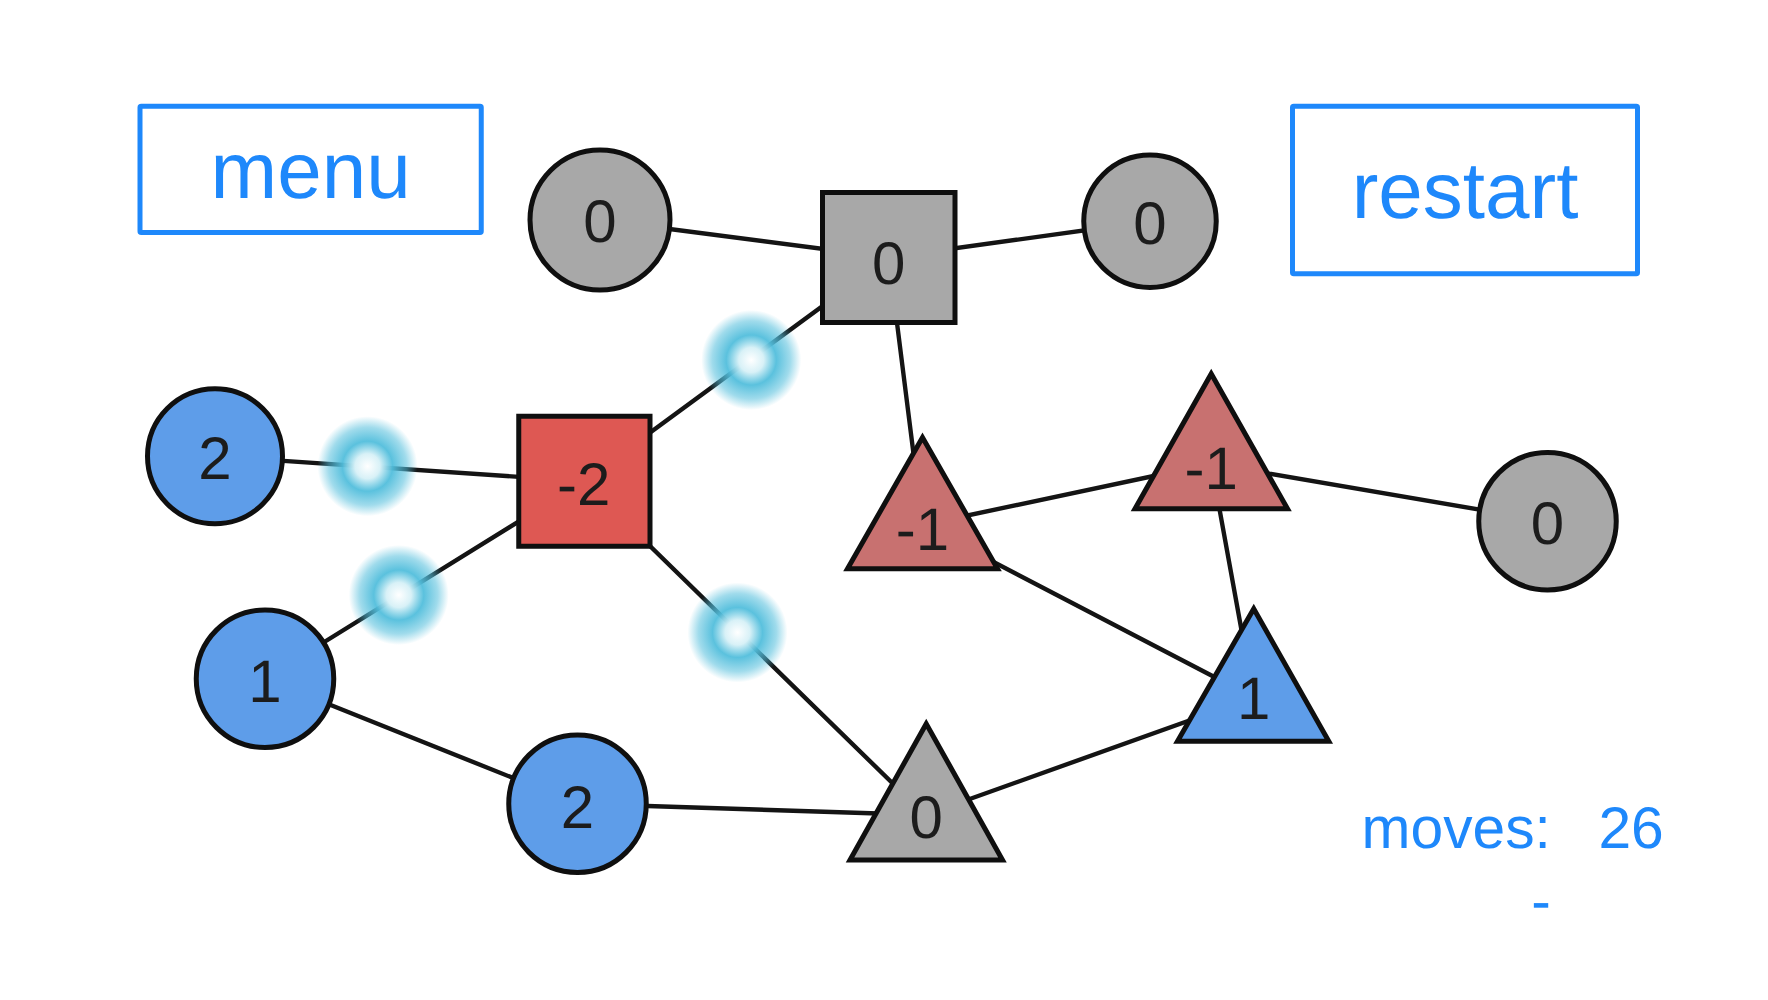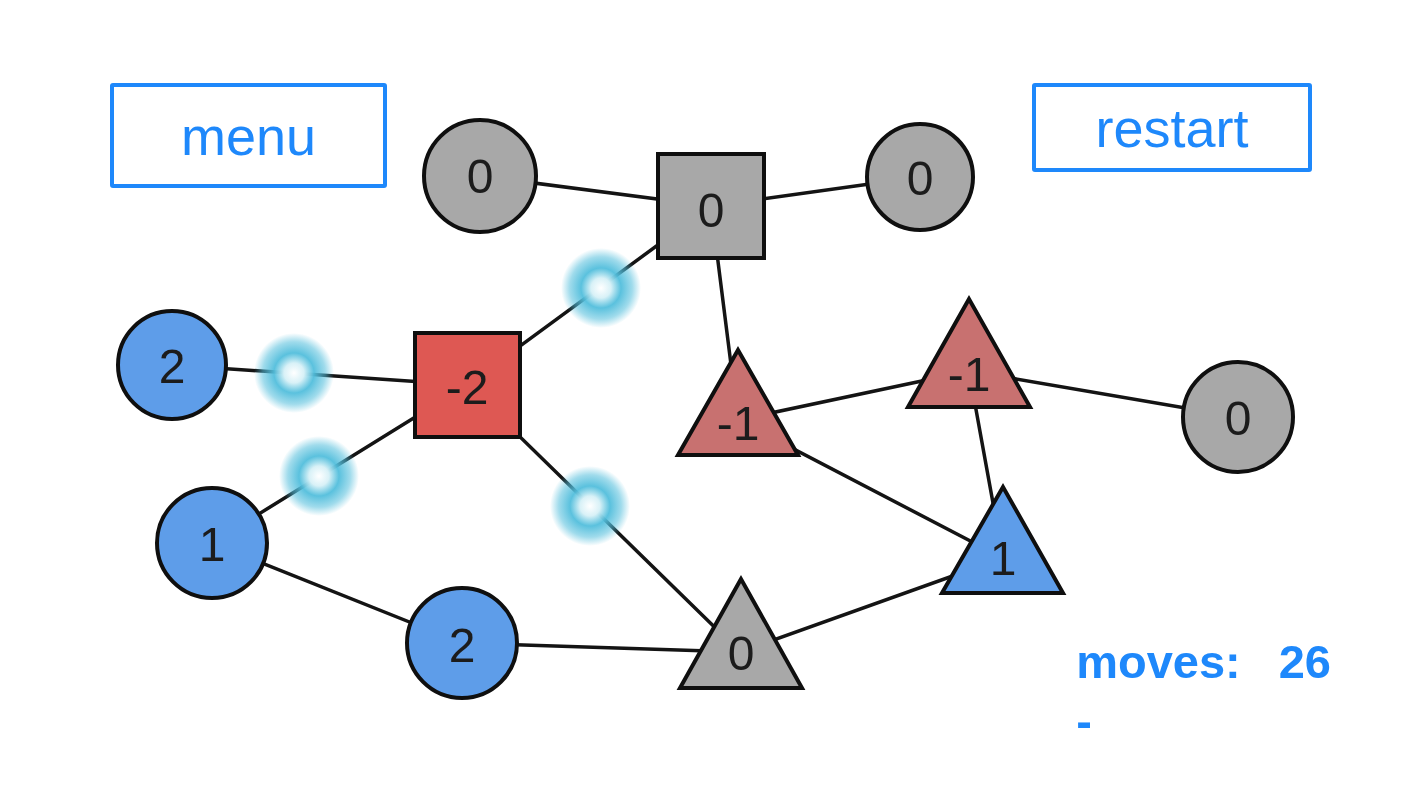--- a/index.html
+++ b/index.html
@@ -46,45 +46,45 @@
   
   .game-btn {
     position: absolute;
     box-sizing: border-box;
     border: 4px solid #1e88fb;
     border-radius: 3px;
     color: #1e88fb;
     display: flex;
     align-items: center;
     justify-content: center;
-    font-size: 54px;
+    font-size: 64px;
     font-weight: 300;
     line-height: 1;
     background: #ffffff;
     cursor: pointer;
     user-select: none;
   }
   .btn-menu    { left: 110px; top: 83px;  width: 277px; height: 105px; }
-  .btn-restart { left: 1032px; top: 83px; width: 280px; height: 89px; }
+  .btn-restart { left: 1032px; top: 83px; width: 280px; height: 138px; }
   
   .score-block {
     position: absolute;
     top: 636px;
     right: 83px;
     display: grid;
     grid-template-columns: auto auto;
     column-gap: 38px;
     row-gap: 6px;
     color: #1e88fb;
     font-size: 47px;
-    font-weight: 700;
+    font-weight: 400;
     line-height: 1.12;
   }
   .score-label { text-align: right; }
-  .score-value { text-align: left; }
+  .score-value { text-align: right; }
 </style>
 </head>
 <body>
 
 <div class="stage">
 
   <svg class="board" viewBox="0 0 1414 800" xmlns="http://www.w3.org/2000/svg">
     <defs>
       <radialGradient id="pulseGrad" cx="50%" cy="50%" r="50%">
         <stop offset="0%" stop-color="#ffffff" stop-opacity="1"></stop>

